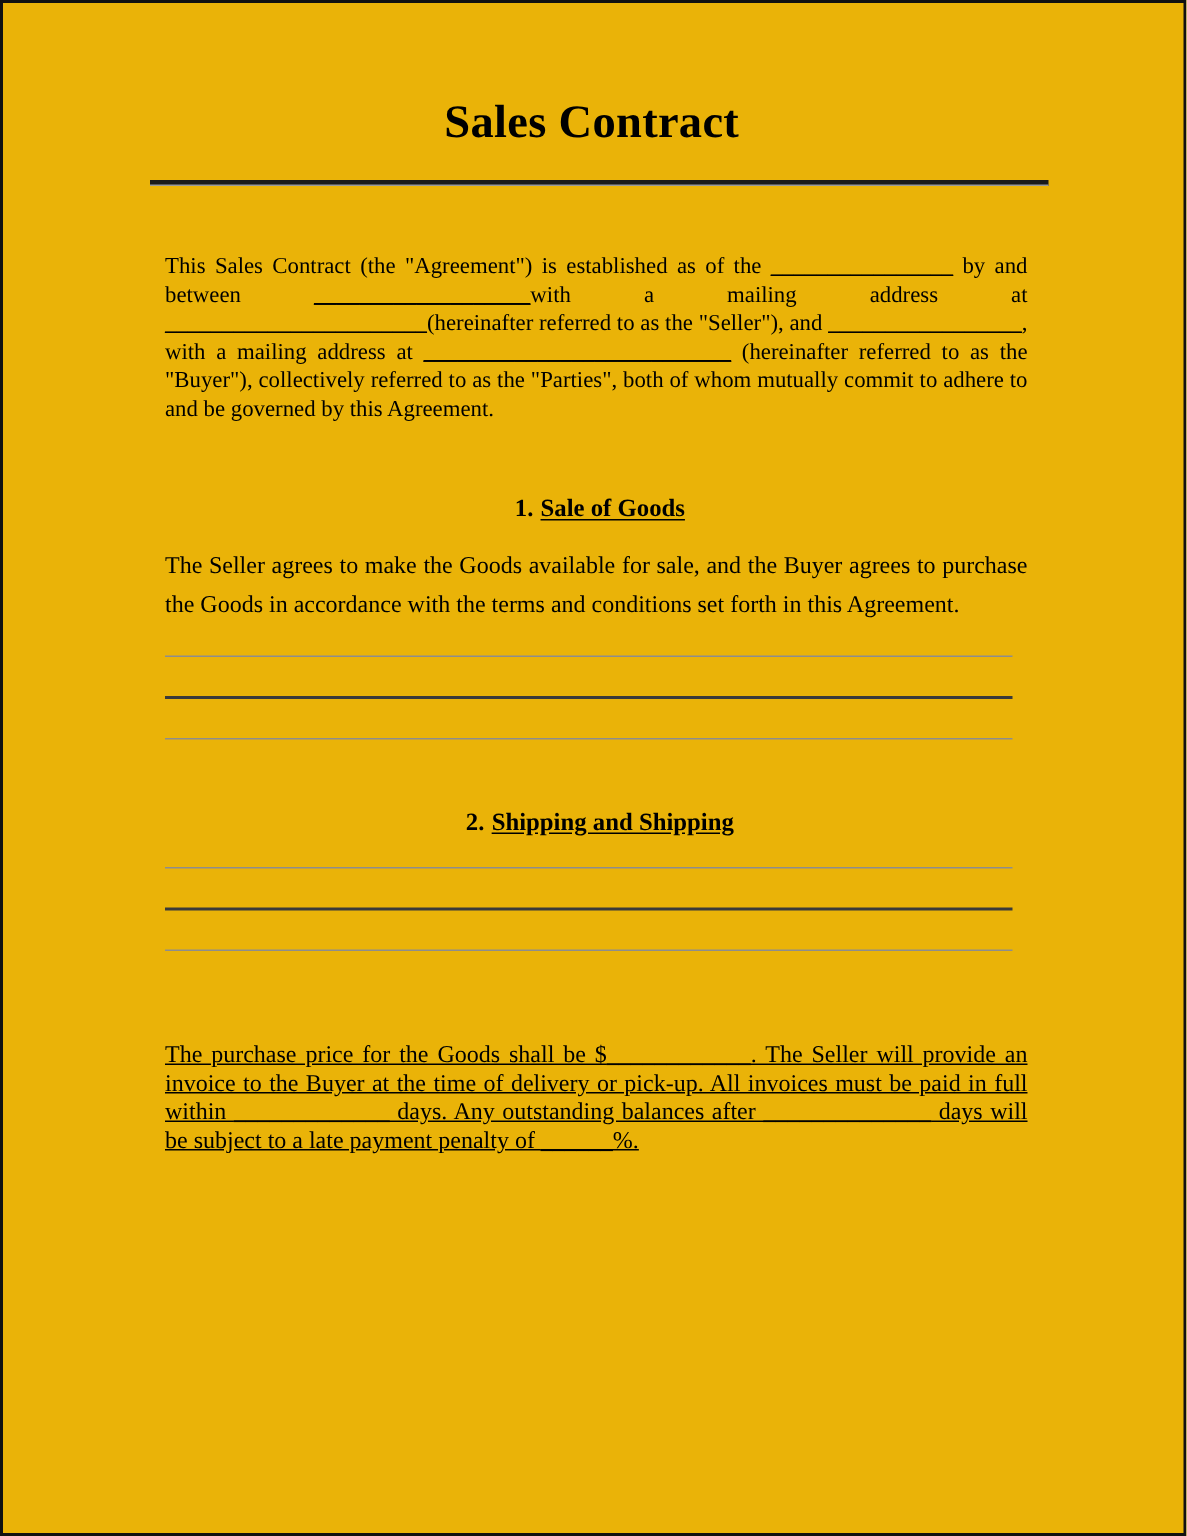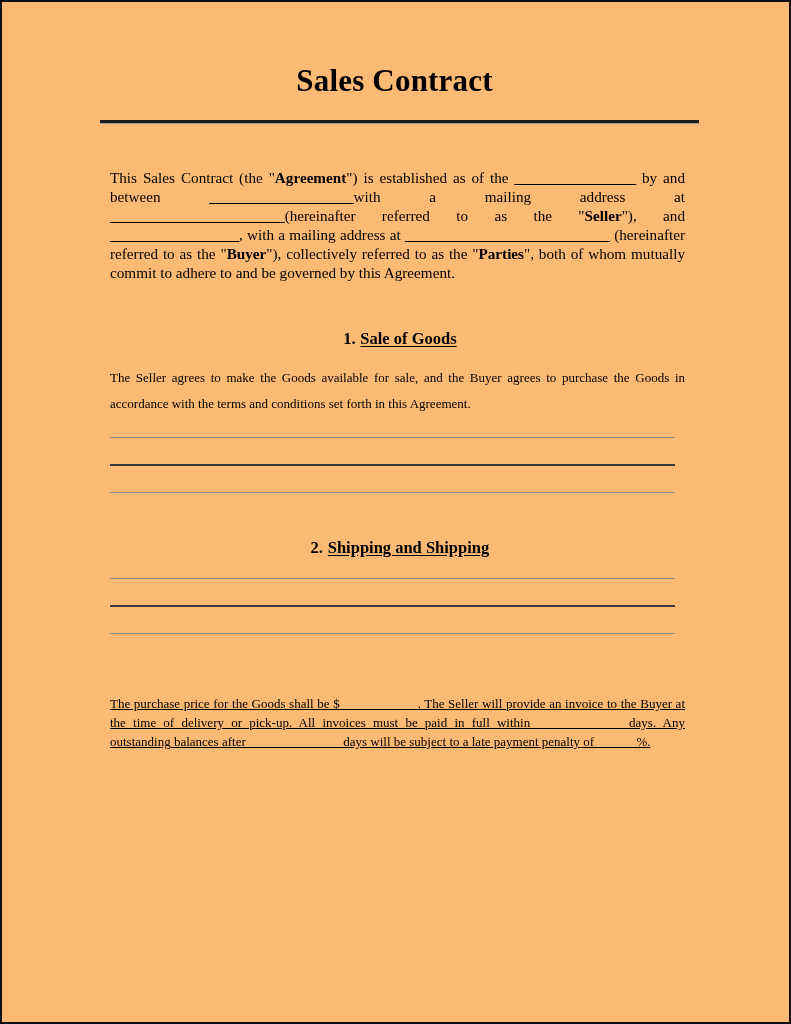--- a/index.html
+++ b/index.html
@@ -9,21 +9,21 @@
   }
   body {
     font-family: "Liberation Serif", "DejaVu Serif", serif;
     color: #000000;
   }
 
   .page {
     position: relative;
     width: 791px;
     height: 1024px;
-    background: #fdba74;
+    background: #eab308;
     border: 2px solid #111111;
     box-sizing: border-box;
     overflow: hidden;
   }
 
   .page-inner {
     position: absolute;
     left: 108px;
     top: 0;
     width: 575px;
@@ -57,31 +57,31 @@
     margin: 0;
     padding-top: 44px;
     font-size: 15.2px;
     line-height: 19px;
     text-align: justify;
     text-justify: inter-word;
   }
 
   .body-text {
     margin: 0;
-    font-size: 13px;
+    font-size: 16px;
     line-height: 26px;
     text-align: justify;
     text-justify: inter-word;
   }
 
   .body-text.tight {
     line-height: 19px;
   }
 
-  b, .bold { font-weight: bold; }
+  b, .bold { font-weight: normal; }
 
   .blank {
     text-decoration: underline;
     white-space: pre;
     margin-top: 20px;
   }
 
   
   .section { margin: 0; }
 

